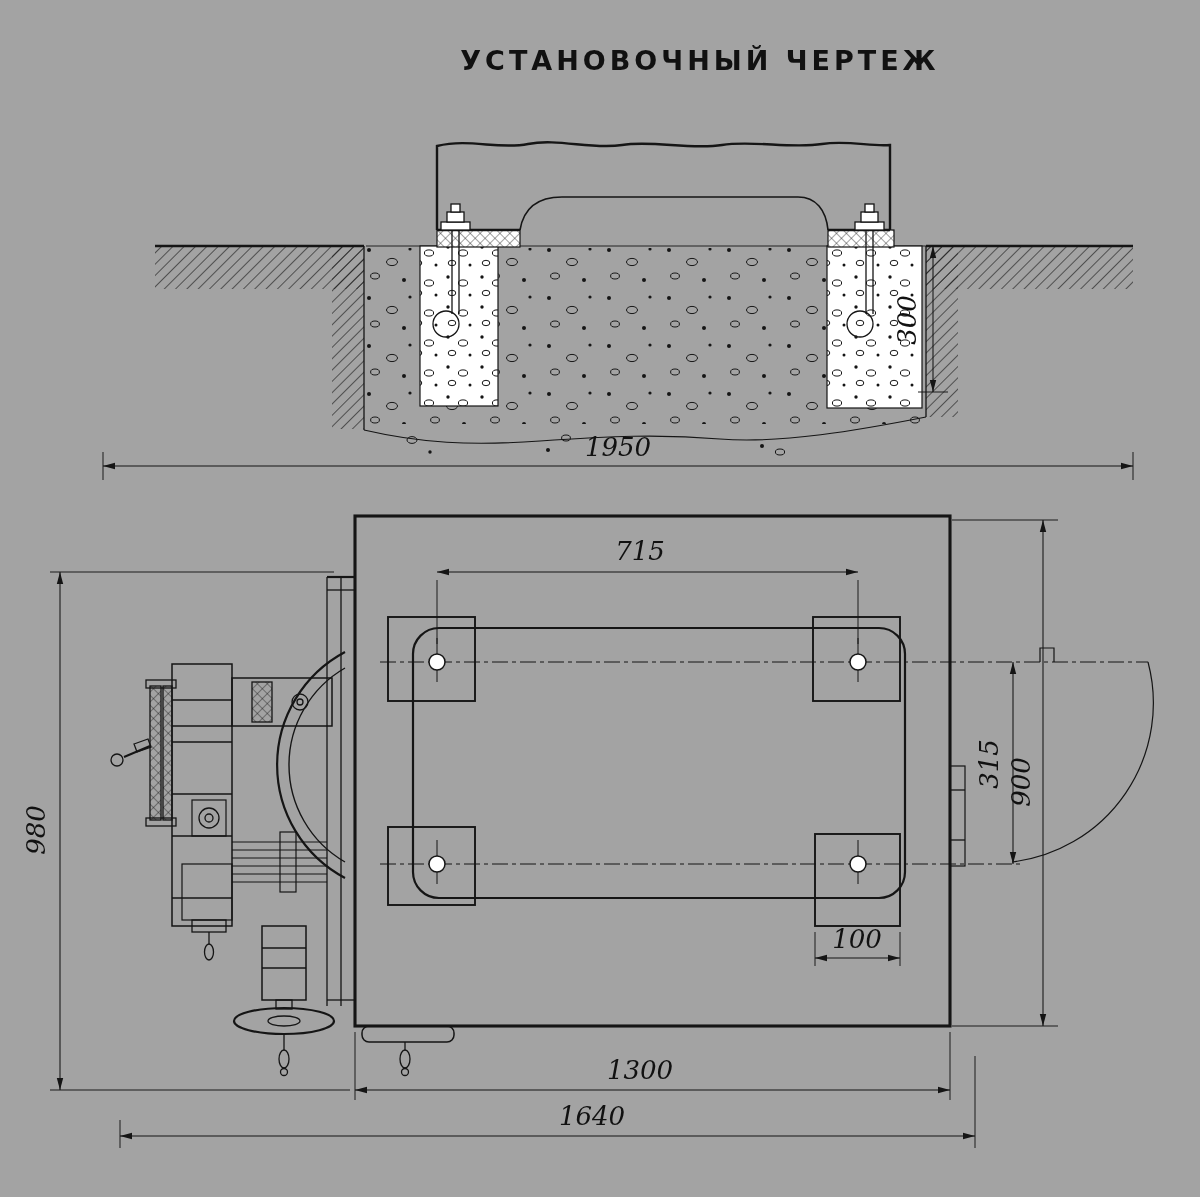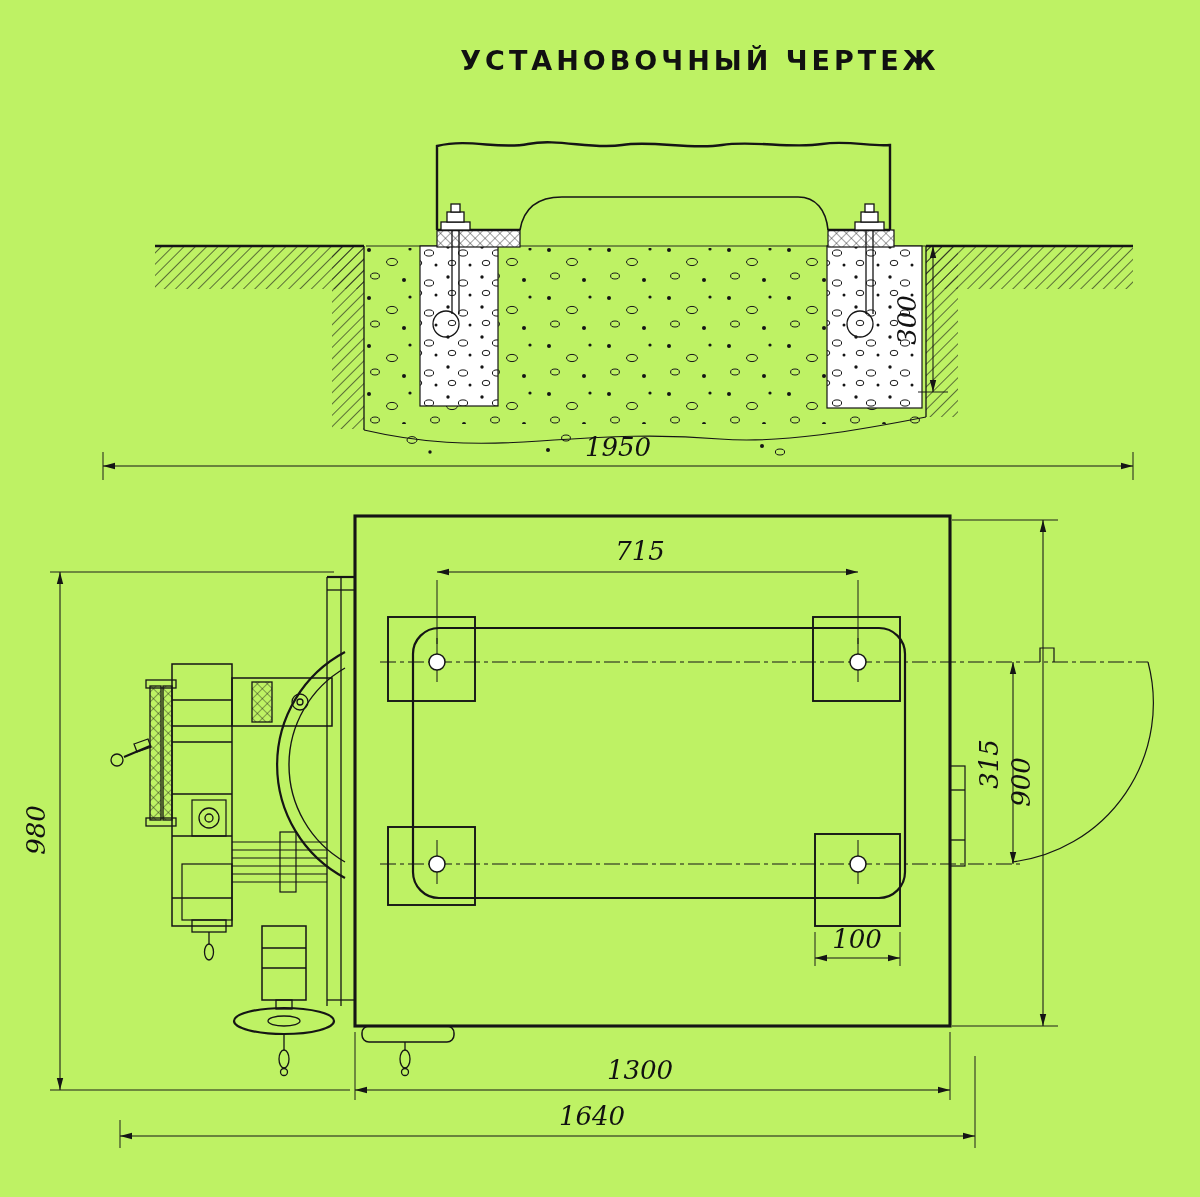--- a/index.html
+++ b/index.html
@@ -1,16 +1,16 @@
 <!DOCTYPE html>
 <html><head>
 <meta charset="utf-8">
 <style>
   html,body{margin:0;padding:0;background:#ffffff;}
-  .page{position:relative;width:1200px;height:1197px;background:#bef264;overflow:hidden;
+  .page{position:relative;width:1200px;height:1197px;background:#a3a3a3;overflow:hidden;
         font-family:"DejaVu Sans",sans-serif;}
   svg{position:absolute;left:0;top:0;}
   .ttl{font-family:"DejaVu Sans",sans-serif;font-weight:bold;font-size:27px;letter-spacing:4px;}
   .dimtxt{font-family:"DejaVu Serif",serif;font-style:italic;font-size:26px;}
   .cl{stroke-dasharray:16 4 4 4;}
 </style>
 </head>
 <body>
 
 <div class="page">

